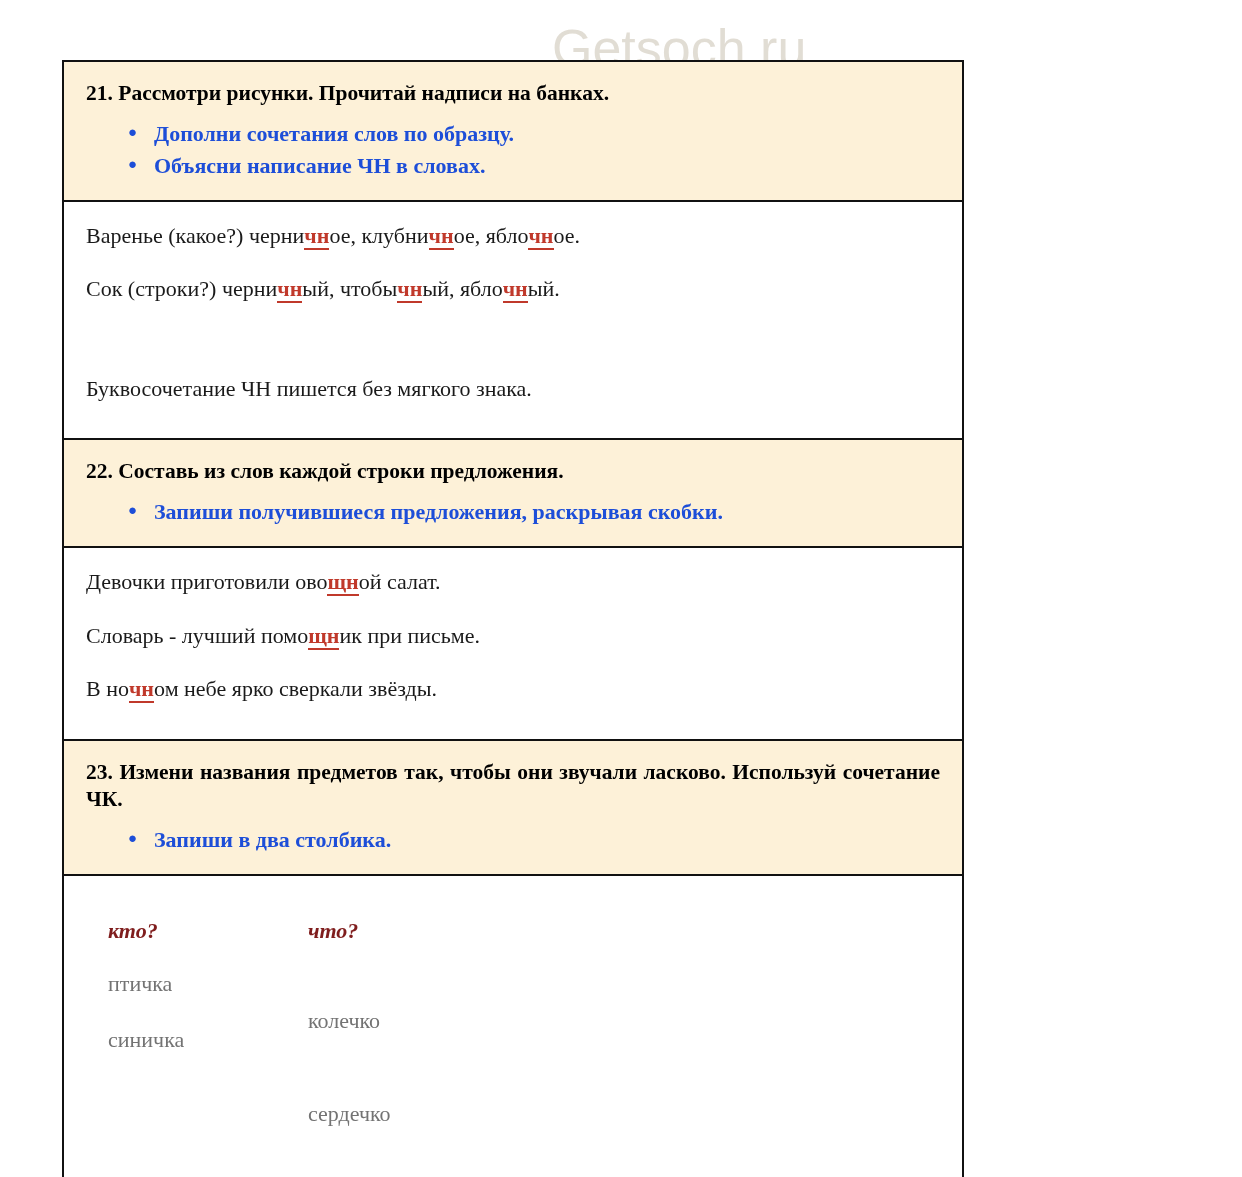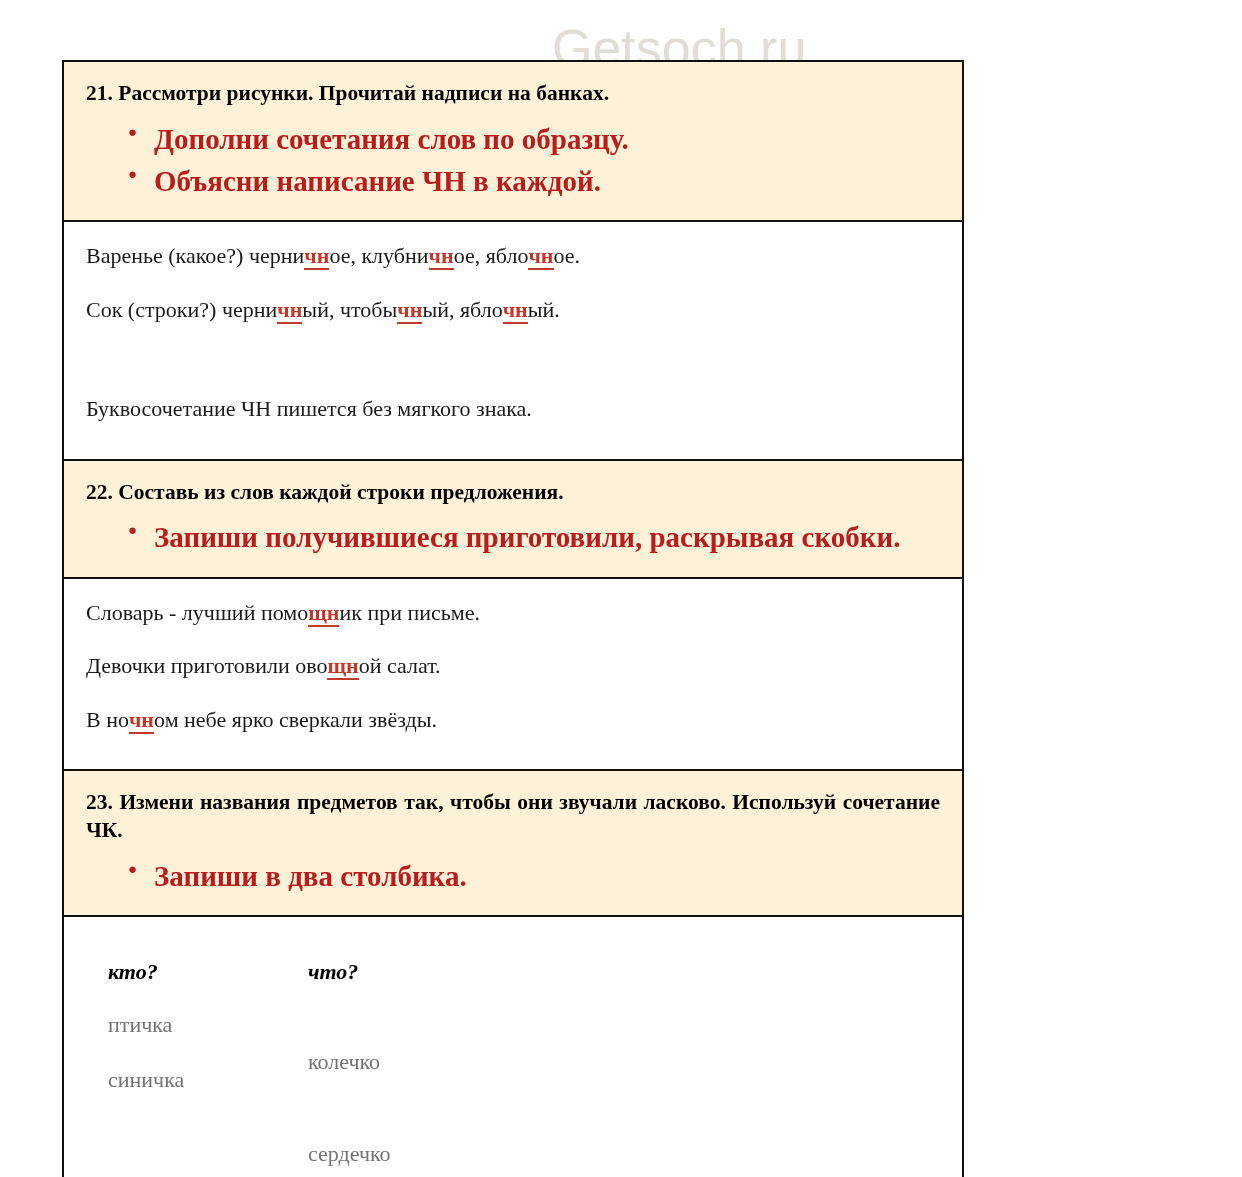--- a/index.html
+++ b/index.html
@@ -57,23 +57,23 @@
     line-height: 1.3;
     text-align: justify;
   }
   .bullets {
     margin: 10px 0 0 0;
     padding: 0;
     list-style: none;
   }
   .bullets li {
     font-weight: bold;
-    font-size: 29px;
+    font-size: 22px;
     line-height: 1.45;
-    color: #b91c1c;
+    color: #1d4ed8;
     padding-left: 68px;
     position: relative;
   }
   .bullets li::before {
     content: "●";
     position: absolute;
     left: 42px;
     top: 0;
     font-size: 15px;
     line-height: 1.9;
@@ -110,21 +110,21 @@
     display: flex;
     flex-direction: column;
   }
   .col-kto { width: 200px; }
   .col-chto { width: 400px; gap: 37px; }
   .col .hdr {
     font-style: italic;
     font-weight: bold;
     font-size: 22px;
     margin-bottom: 26px;
-    color: #000000;
+    color: #7f1d1d;
   }
   .col .item {
     font-size: 22px;
     line-height: 1.25;
     margin-bottom: 28px;
     color: #737373;
   }
   .col .item:last-child { margin-bottom: 0; }
 </style>
 </head>
@@ -135,39 +135,39 @@
 <div class="watermark wm3">Getsoch.ru</div>
 <div class="watermark wm4">Getsoch.ru</div>
 <div class="watermark wm5">Getsoch.ru</div>
 
 <div class="sheet">
 
   <div class="task-head">
     <div class="title">21. Рассмотри рисунки. Прочитай надписи на банках.</div>
     <ul class="bullets">
       <li>Дополни сочетания слов по образцу.</li>
-      <li>Объясни написание ЧН в каждой.</li>
+      <li>Объясни написание ЧН в словах.</li>
     </ul>
   </div>
   <div class="answer">
     <p><span>Варенье (какое?) черни</span><span class="hl">чн</span><span>ое, клубни</span><span class="hl">чн</span><span>ое, ябло</span><span class="hl">чн</span><span>ое.</span></p>
     <p><span>Сок (строки?) черни</span><span class="hl">чн</span><span>ый, чтобы</span><span class="hl">чн</span><span>ый, ябло</span><span class="hl">чн</span><span>ый.</span></p>
     <div class="spacer-line"></div>
     <p><span>Буквосочетание ЧН пишется без мягкого знака.</span></p>
   </div>
 
   <div class="task-head">
     <div class="title">22. Составь из слов каждой строки предложения.</div>
     <ul class="bullets">
-      <li>Запиши получившиеся приготовили, раскрывая скобки.</li>
+      <li>Запиши получившиеся предложения, раскрывая скобки.</li>
     </ul>
   </div>
   <div class="answer">
+    <p><span>Девочки приготовили ово</span><span class="hl">щн</span><span>ой салат.</span></p>
     <p><span>Словарь - лучший помо</span><span class="hl">щн</span><span>ик при письме.</span></p>
-    <p><span>Девочки приготовили ово</span><span class="hl">щн</span><span>ой салат.</span></p>
     <p><span>В но</span><span class="hl">чн</span><span>ом небе ярко сверкали звёзды.</span></p>
   </div>
 
   <div class="task-head">
     <div class="title">23. Измени названия предметов так, чтобы они звучали ласково. Используй сочетание ЧК.</div>
     <ul class="bullets">
       <li>Запиши в два столбика.</li>
     </ul>
   </div>
   <div class="answer last">

